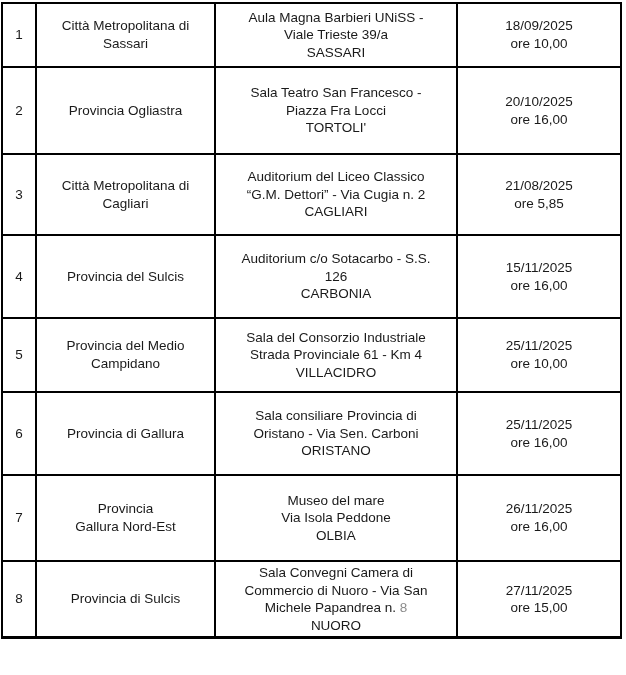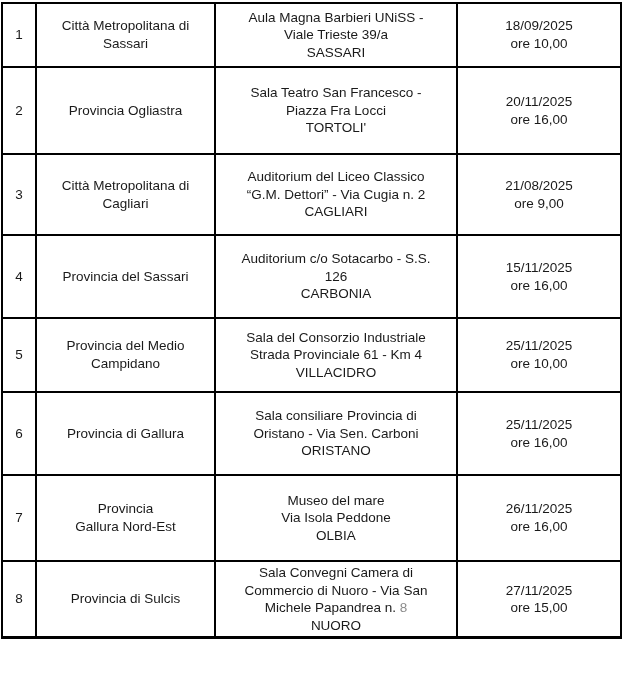--- a/index.html
+++ b/index.html
@@ -70,38 +70,38 @@
       <div>18/09/2025</div>
       <div>ore 10,00</div>
     </td>
   </tr>
 
   <tr>
     <td>2</td>
     <td>Provincia Ogliastra</td>
     <td>Sala Teatro San Francesco -<br>Piazza Fra Locci<br>TORTOLI'</td>
     <td>
-      <div>20/11/2025</div>
+      <div>20/10/2025</div>
       <div>ore 16,00</div>
     </td>
   </tr>
 
   <tr>
     <td>3</td>
     <td>Città Metropolitana di<br>Cagliari</td>
     <td>Auditorium del Liceo Classico<br>“G.M. Dettori” - Via Cugia n. 2<br>CAGLIARI</td>
     <td>
       <div>21/08/2025</div>
-      <div>ore 9,00</div>
+      <div>ore 5,85</div>
     </td>
   </tr>
 
   <tr>
     <td>4</td>
-    <td>Provincia del Sassari</td>
+    <td>Provincia del Sulcis</td>
     <td>Auditorium c/o Sotacarbo - S.S.<br>126<br>CARBONIA</td>
     <td>
       <div>15/11/2025</div>
       <div>ore 16,00</div>
     </td>
   </tr>
 
   <tr>
     <td>5</td>
     <td>Provincia del Medio<br>Campidano</td>

